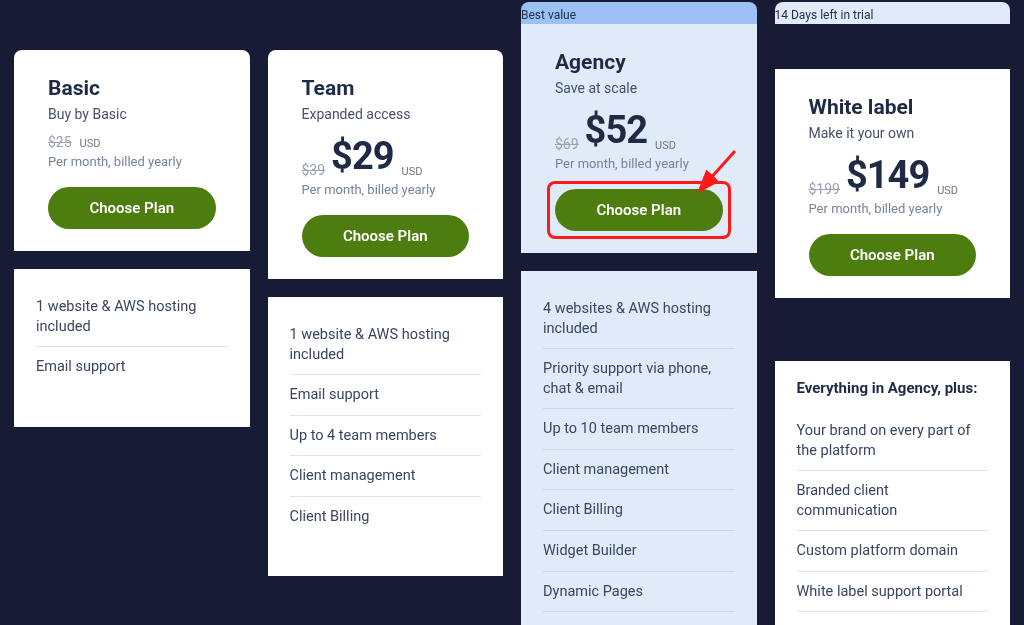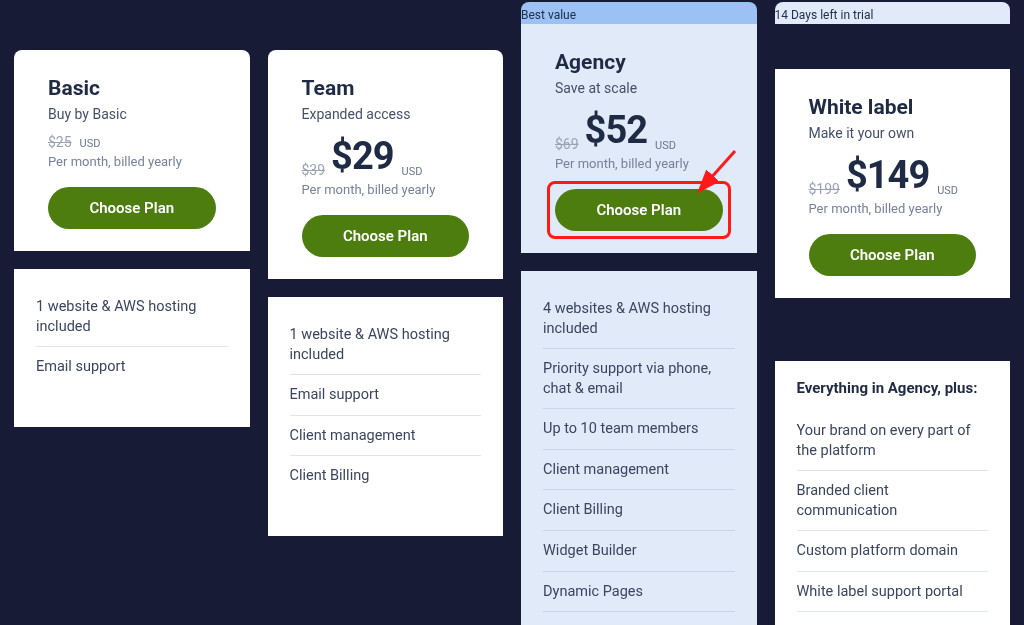--- a/index.html
+++ b/index.html
@@ -104,20 +104,21 @@
       </div>
       <div class="billing">Per month, billed yearly</div>
       <div class="cta-wrap">
         <button class="cta">Choose Plan</button>
       </div>
     </div>
     <div class="features">
       <ul>
         <li>1 website &amp; AWS hosting included</li>
         <li>Email support</li>
+        <li>Up to 4 team members</li>
         <li>Client management</li>
         <li>Client Billing</li>
       </ul>
     </div>
   </div>
 
   <div class="plan featured" style="margin-top:-26px;">
     <div class="badge best">Best value</div>
     <div class="card-top">
       <h2>Agency</h2>

